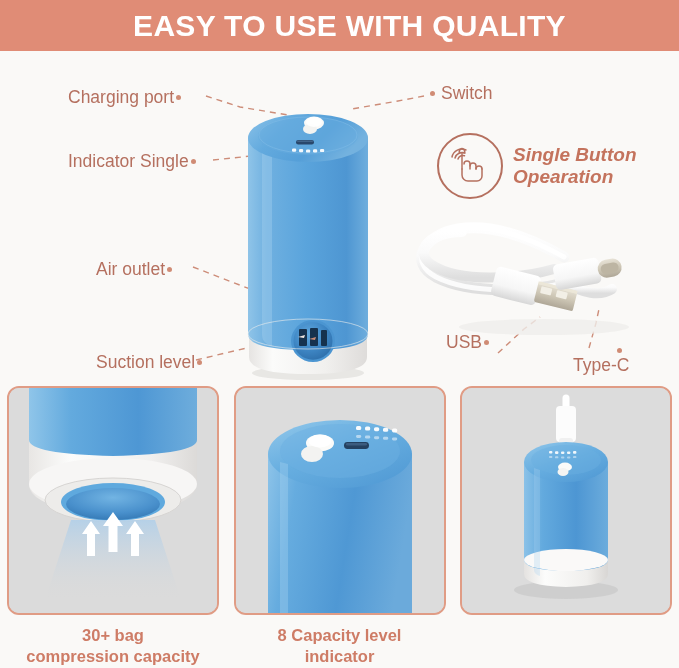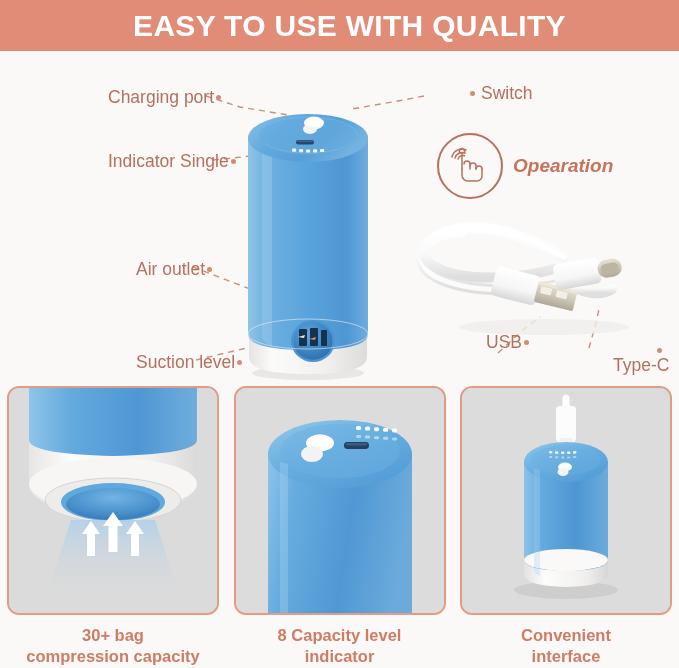--- a/index.html
+++ b/index.html
@@ -54,21 +54,20 @@
   }
 
   
   .callout {
     position: absolute;
     color: #B5705F;
     font-size: 17.5px;
     font-family: "Liberation Sans", sans-serif;
     white-space: nowrap;
     line-height: 1;
-    margin-left: 40px;
   }
   .callout .dot {
     display: inline-block;
     width: 5px; height: 5px;
     border-radius: 50%;
     background: #D08C75;
     vertical-align: middle;
     margin: 0 2px;
     position: relative;
     top: -1px;
@@ -305,20 +304,21 @@
             <path d="M23,18 L23,34"></path>
             <path d="M23,34 L23,40 a6,6 0 0 0 6,6 l9,0 a5,5 0 0 0 5,-5 l0,-7"></path>
             <path d="M43,34 a3,3 0 0 0 -6,0"></path>
             <path d="M37,34 l0,-3 a3,3 0 0 0 -6,0 l0,3"></path>
             <path d="M31,31 l0,-2 a3,3 0 0 0 -6,0"></path>
             <path d="M25,18 a2.6,2.6 0 1 0 -4,0"></path>
           </g>
         </svg>
       </div>
       <div class="touch-text">
+        <div>Single Button</div>
         <div>Opearation</div>
       </div>
     </div>
 
     <div class="cable-wrap">
       <svg width="250" height="145" viewBox="0 0 250 145">
         <defs>
           <linearGradient id="cabG" x1="0" y1="0" x2="0" y2="1">
             <stop offset="0%" stop-color="#FFFFFF"></stop>
             <stop offset="45%" stop-color="#FAFAFA"></stop>
@@ -522,17 +522,15 @@
 
           <ellipse cx="103" cy="79" rx="7" ry="4.4" fill="#FBFBF9"></ellipse>
           <ellipse cx="101" cy="84" rx="5.5" ry="4" fill="#F4F4F2"></ellipse>
 
           <path d="M62,172 L62,186 Q62,198 104,199 Q146,198 146,186 L146,172 Q146,182 104,183 Q62,182 62,172 Z" fill="url(#c3w)"></path>
           <ellipse cx="104" cy="172" rx="42" ry="11" fill="#FAF9F8"></ellipse>
 
           <path d="M72,80 L72,182 Q72,186 78,188 L78,82 Z" fill="#A8D2F0" opacity="0.3"></path>
         </svg>
       </div>
-      <div class="card-caption">Convenient
-interface</div>
     </div>
   </div>
 </div>
 
 </body></html>

